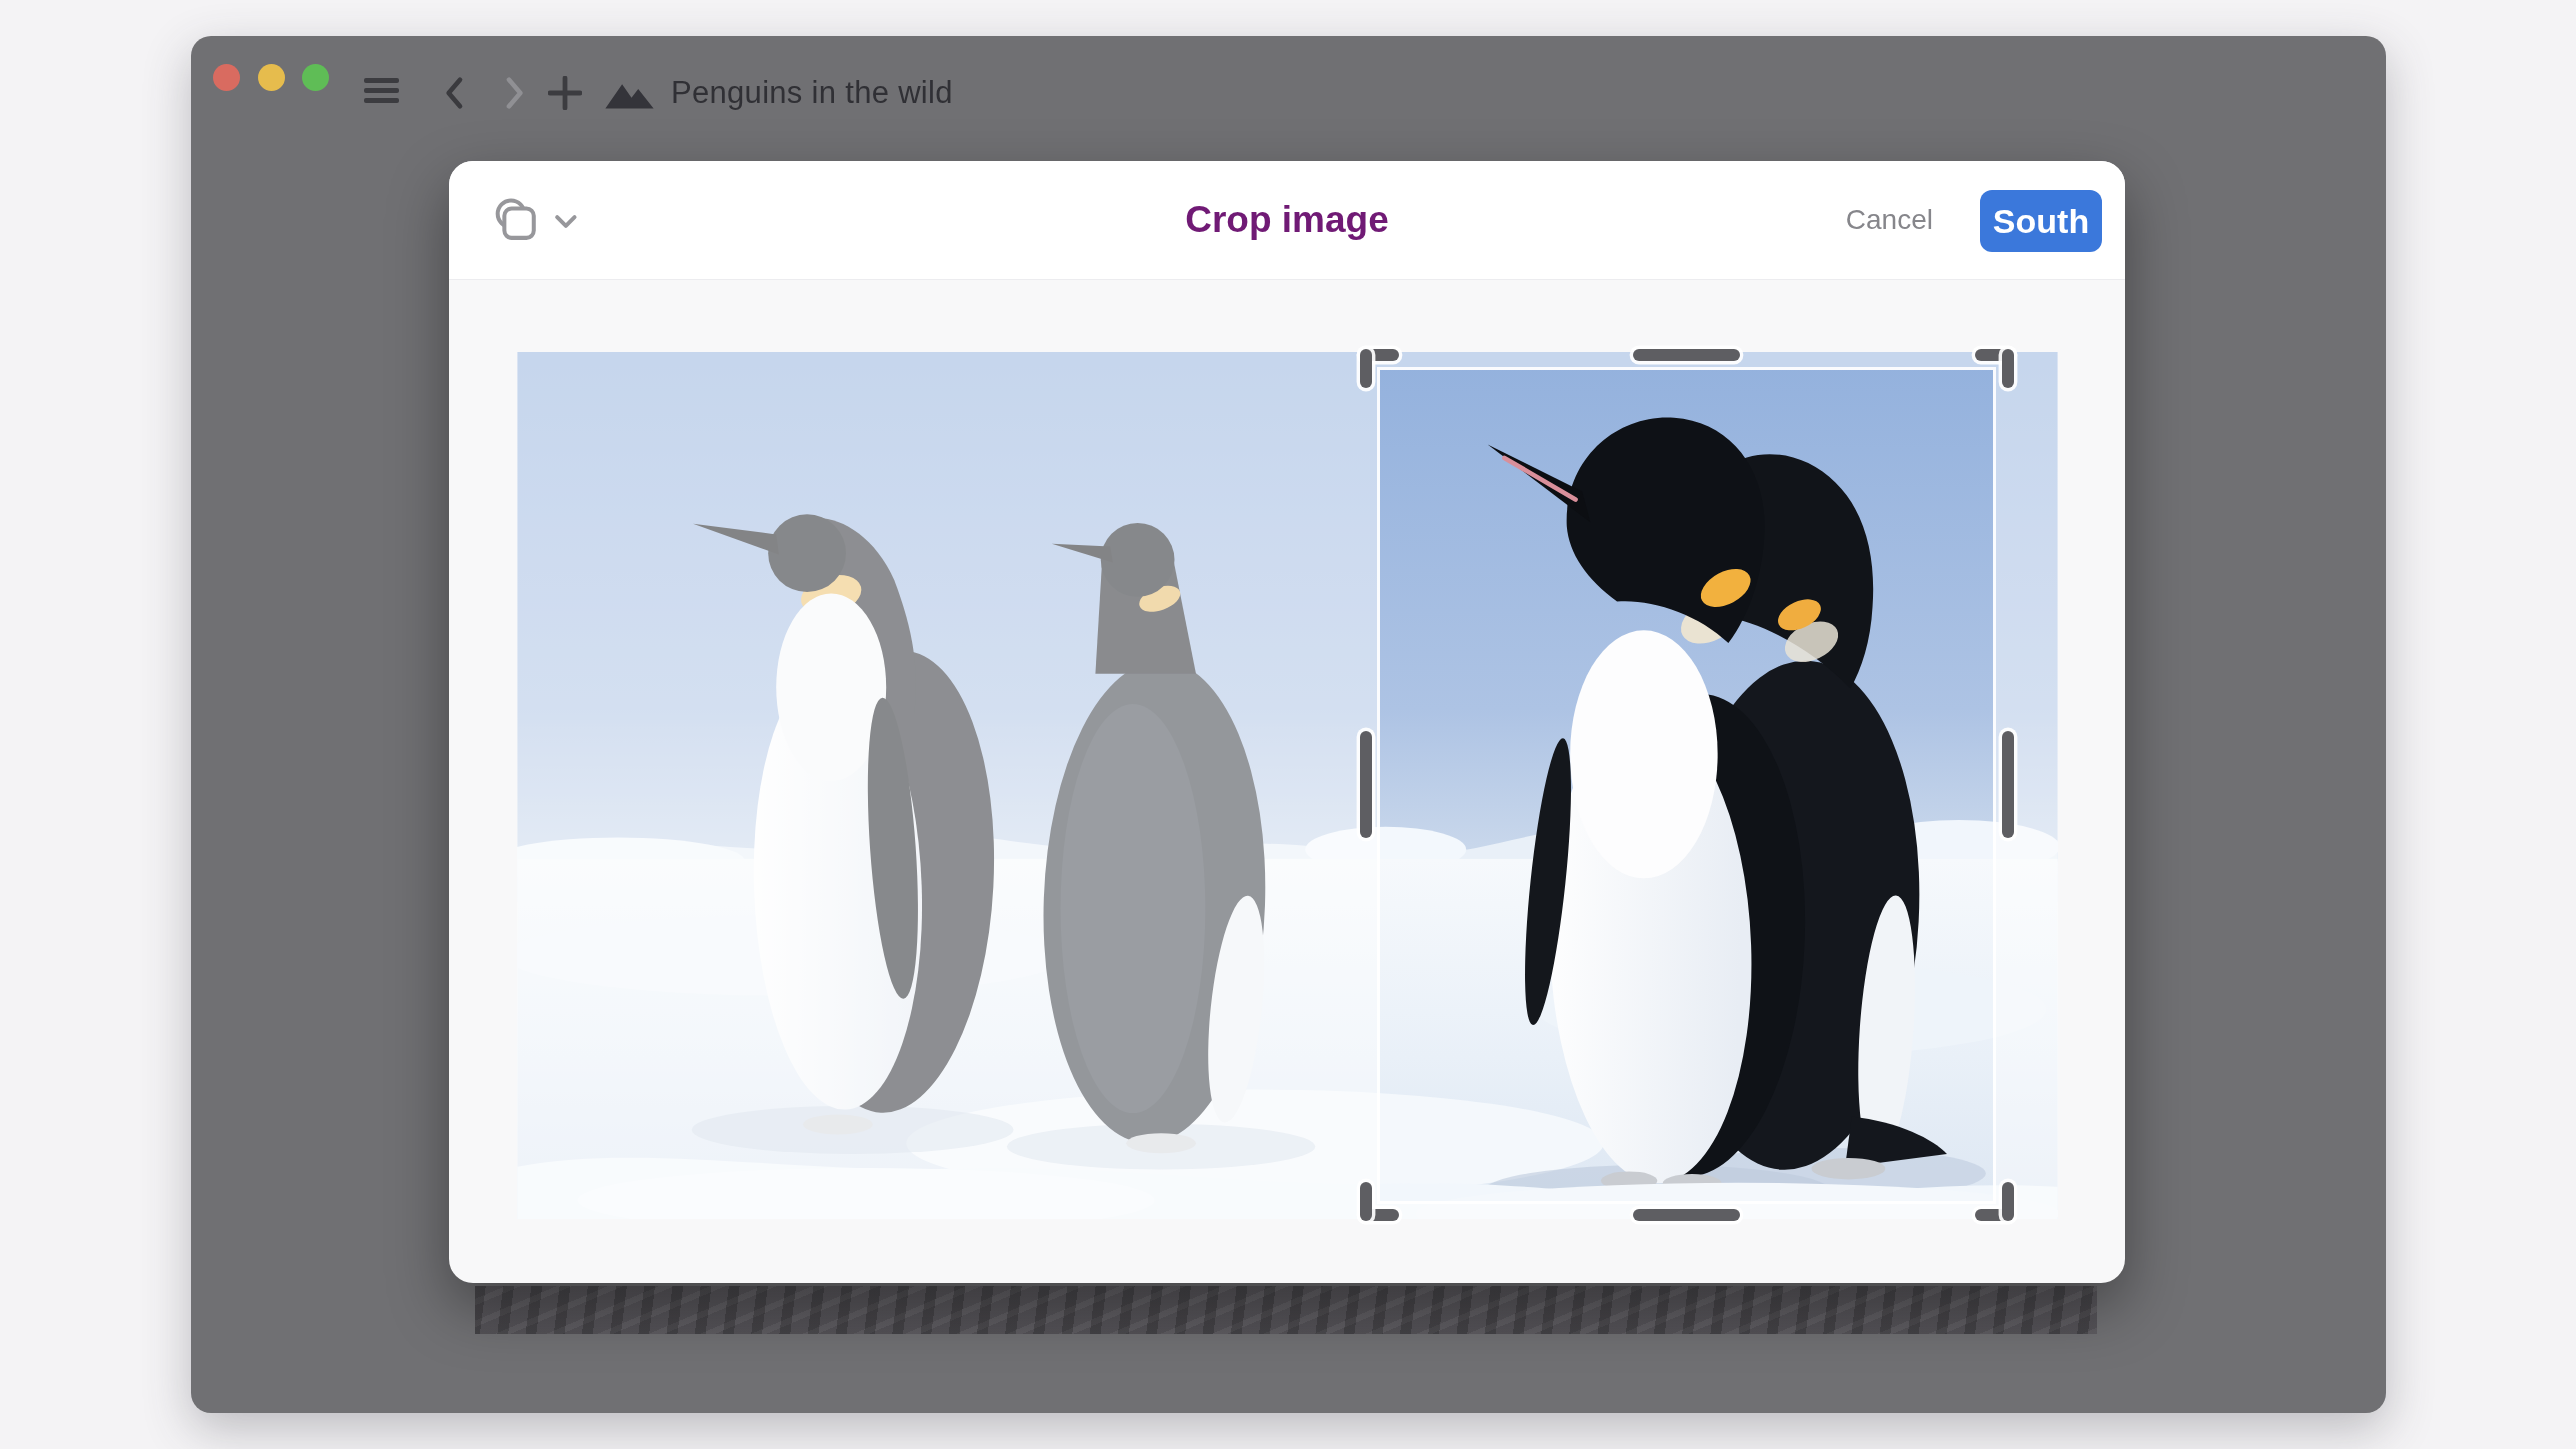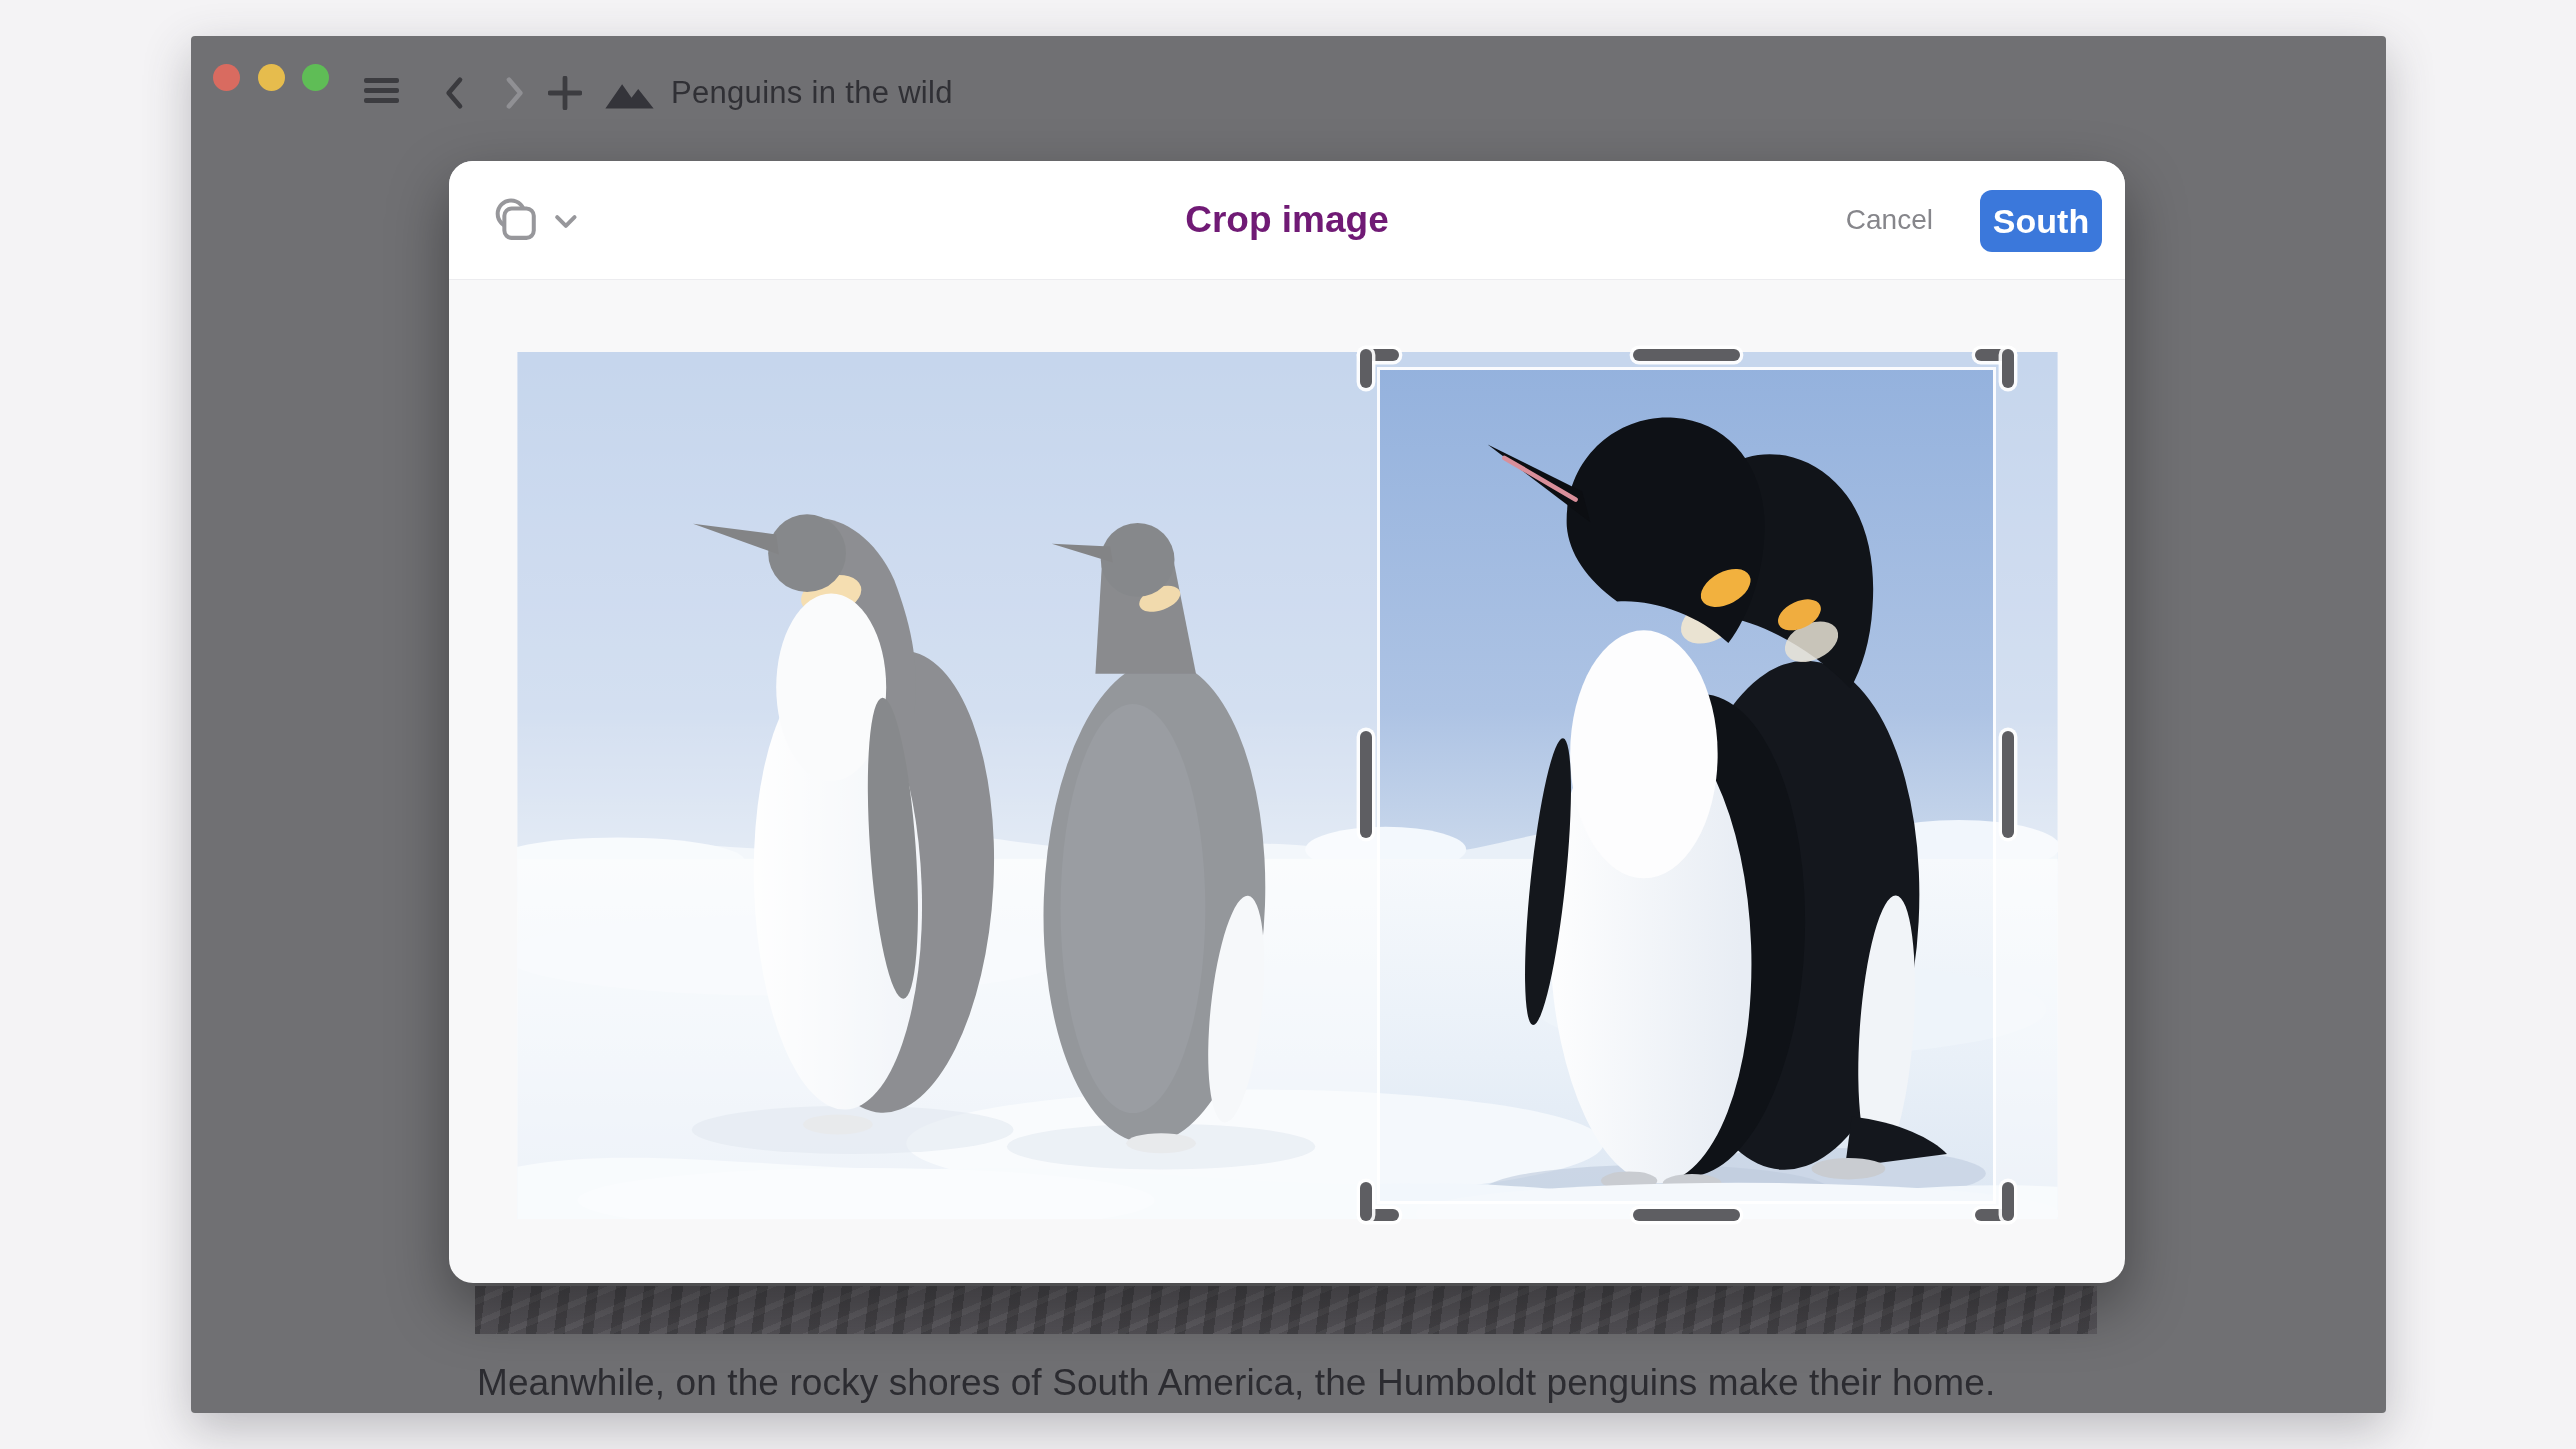--- a/index.html
+++ b/index.html
@@ -2,21 +2,21 @@
 <html style="font-size:10.7px"><head>
 <meta charset="utf-8">
 <style>
   * { margin:0; padding:0; box-sizing:border-box; }
   html,body { width:2576px; height:1449px; overflow:hidden;
     font-family:"Liberation Sans","DejaVu Sans",sans-serif;
     background:#f4f3f5; }
 
   
   .window { position:absolute; left:191px; top:36px; width:2195px; height:1377px;
-    background:#707073; border-radius:4px;
+    background:#707073; border-radius:20px;
     box-shadow:0 16px 47px rgba(60,60,70,.30); }
 
   
   .traffic { position:absolute; width:27px; height:27px; border-radius:50%; }
   .traffic.red    { left:22px;  top:27.5px; background:#d96b60; }
   .traffic.yellow { left:67px; top:27.5px; background:#e6bc4d; }
   .traffic.green  { left:111px; top:27.5px; background:#5fbd56; }
 
   .hamburger { position:absolute; left:173px; top:42px; width:35px; height:25.5px; }
   .hamburger span { position:absolute; left:0; width:35px; height:4.7px; border-radius:2px; background:#3c3c40; }
@@ -94,21 +94,20 @@
   <svg class="tool-ic" style="left:357px" width="34" height="34" viewBox="0 0 50 50">
     <line x1="25" y1="3" x2="25" y2="47" stroke="#3c3c40" stroke-width="7" stroke-linecap="round"></line>
     <line x1="3" y1="25" x2="47" y2="25" stroke="#3c3c40" stroke-width="7" stroke-linecap="round"></line>
   </svg>
   <svg class="tool-ic" style="left:413px; top:43px" width="51" height="29.5" viewBox="0 0 76 44">
     <path d="M2 44 L27 8 L41 28 L51 15 L74 44 Z" fill="#34343a"></path>
   </svg>
   <div class="tb-title">Penguins in the wild</div>
 
   <div class="doc-strip"></div>
-  <div class="doc-caption">Meanwhile, on the rocky shores of South America, the Humboldt penguins make their home.</div>
 
   <div class="modal">
     <div class="modal-header">
       <div class="aspect-btn">
         <svg width="127" height="47" viewBox="0 0 190 70">
           <g>
             <circle cx="27" cy="25" r="20" fill="none" stroke="#97979b" stroke-width="6"></circle>
             <rect x="17" y="17" width="44" height="44" rx="11" fill="#ffffff" stroke="#97979b" stroke-width="6"></rect>
           </g>
           <polyline points="96,30 109,43 122,30" fill="none" stroke="#97979b" stroke-width="6" stroke-linecap="round" stroke-linejoin="round"></polyline>

